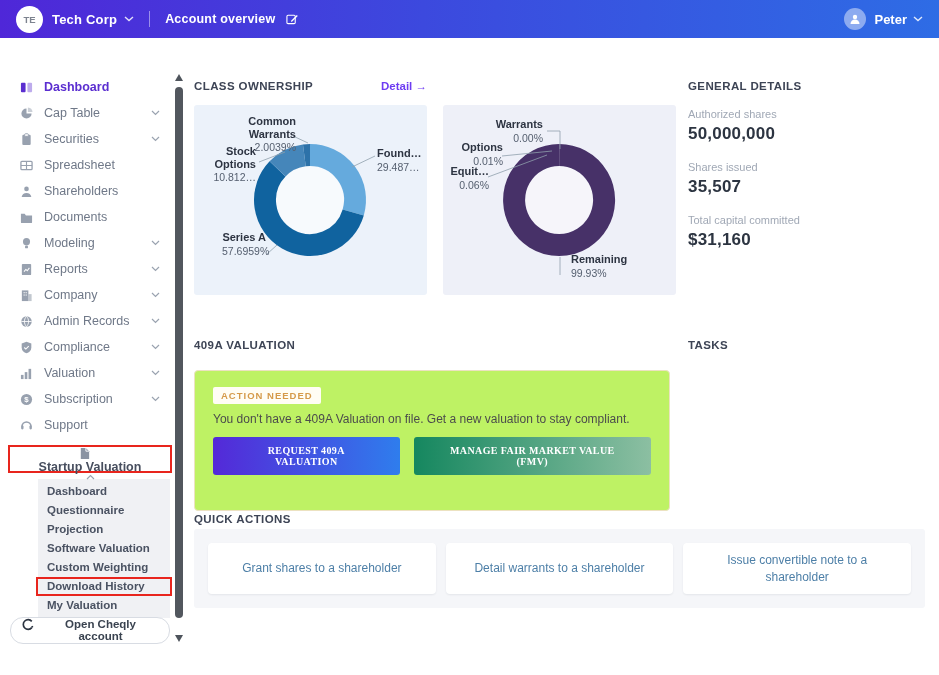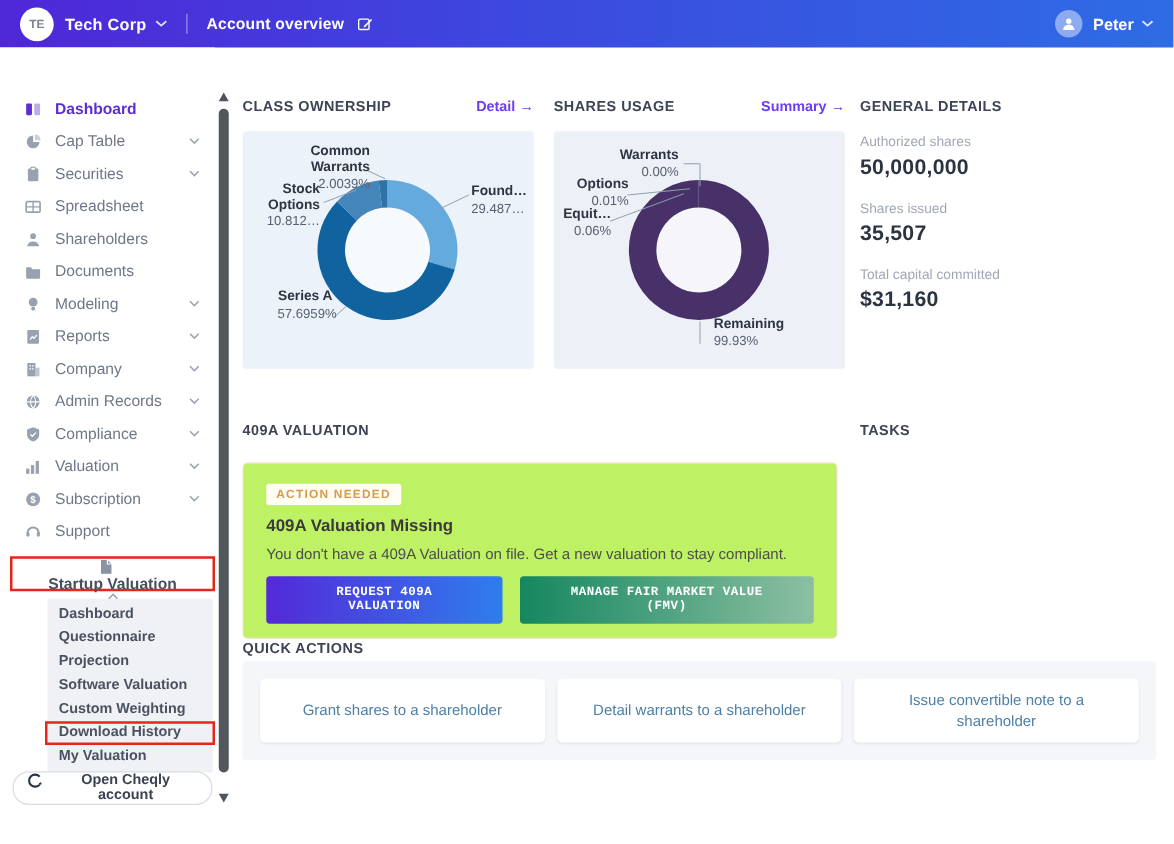--- a/index.html
+++ b/index.html
@@ -68,21 +68,21 @@
   .gd-label { font-size:11px; color:#a0a8b5; margin-bottom:4px; }
   .gd-value { font-size:17px; font-weight:bold; color:#2c3441; letter-spacing:.2px; }
 
   .v409 { position:absolute; left:0; top:332px; width:476px; height:141px; background:#bef264;
           border:1px solid #ece2c1; border-radius:4px; padding:14px 18px; }
   .badge { display:inline-block; font-size:9.5px; font-weight:bold; letter-spacing:1px; color:#d59a4a;
            background:#fffdf4; padding:3px 8px; border-radius:2px; }
   .v409-h { margin-top:9px; font-size:13.5px; font-weight:bold; color:#3a3a3a; }
   .v409-b { margin-top:8px; font-size:12px; color:#4c4c4c; }
   .v409-btns { margin-top:11px; display:flex; gap:14px; }
-  .btn-grad { border:none; border-radius:3px; color:#fff; font-family:Liberation Mono, monospace; font-size:10px;
+  .btn-grad { border:none; border-radius:3px; color:#fff; font-family:Liberation Serif, serif; font-size:10px;
               font-weight:bold; letter-spacing:.4px; padding:8px 30px; cursor:pointer;text-align:center; }
   .btn-purple { background:linear-gradient(90deg,#5429d8,#2f7ded); }
   .btn-green  { background:linear-gradient(90deg,#15875f,#8cbfa2); }
 
   .tasks-panel { position:absolute; left:494px; top:318px; width:237px; height:129px; background:#f3f5f9;
                  border-radius:3px; display:flex; align-items:center; justify-content:center;
                  font-size:12px; color:#b8bfca; }
 
   .qa-panel { position:absolute; left:0; top:491px; width:731px; height:79px; background:#f5f6f9;
               border-radius:3px; display:flex; gap:10px; padding:14px; }
@@ -376,24 +376,20 @@
         <div class="dlabel" style="right: 171px; top: 40px; width: 54px; text-align: right;">
           <div class="dl-name">Stock Options</div>
           <div class="dl-val">10.812…</div>
         </div>
         <div class="dlabel" style="right: 131px; top: 10px; width: 60px; text-align: right;">
           <div class="dl-name">Common Warrants</div>
           <div class="dl-val">2.0039%</div>
         </div>
       </div>
 
-    <div class="panel-head" style="left:249px;top:42px;width:233px">
-      <span class="sec-h" style="position:static">SHARES USAGE</span>
-      <span class="sec-link"><span>Summary</span> <span>→</span></span>
-    </div>
     <div class="chart-panel" id="su-panel" style="left:249px;background:#eef0f8">
         <svg width="233" height="190">
           <circle cx="116" cy="95" r="34" fill="#f6f5fa"></circle>
           <path d="M 116.03 50.00 A 45 45 0 0 1 116.20 50.00" stroke="#523d70" stroke-width="22" fill="none"></path>
           <path d="M 116.20 50.00 A 45 45 0 1 1 116.00 50.00" stroke="#473168" stroke-width="22" fill="none"></path>
           <polyline points="104,26 117,26 117,44" fill="none" stroke="#8fa0ac" stroke-width="0.8"></polyline>
           <polyline points="59,51 109,46" fill="none" stroke="#8fa0ac" stroke-width="0.8"></polyline>
           <polyline points="45,72 104,50" fill="none" stroke="#8fa0ac" stroke-width="0.8"></polyline>
           <polyline points="117,152 117,170" fill="none" stroke="#8fa0ac" stroke-width="0.8"></polyline>
         </svg>
@@ -427,21 +423,20 @@
         </div>
         <div class="gd-item">
           <div class="gd-label">Total capital committed</div>
           <div class="gd-value">$31,160</div>
         </div>
       </div>
 
     <div class="sec-h" style="left:0;top:301px">409A VALUATION</div>
     <div class="v409">
       <span class="badge">ACTION NEEDED</span>
-      <div class="v409-h">409A Valuation Missing</div>
       <div class="v409-b">You don't have a 409A Valuation on file. Get a new valuation to stay compliant.</div>
       <div class="v409-btns">
         <button class="btn-grad btn-purple">REQUEST 409A VALUATION</button>
         <button class="btn-grad btn-green">MANAGE FAIR MARKET VALUE (FMV)</button>
       </div>
     </div>
 
     <div class="sec-h" style="left:494px;top:301px">TASKS</div>
 
     <div class="sec-h" style="left:0;top:475px">QUICK ACTIONS</div>

